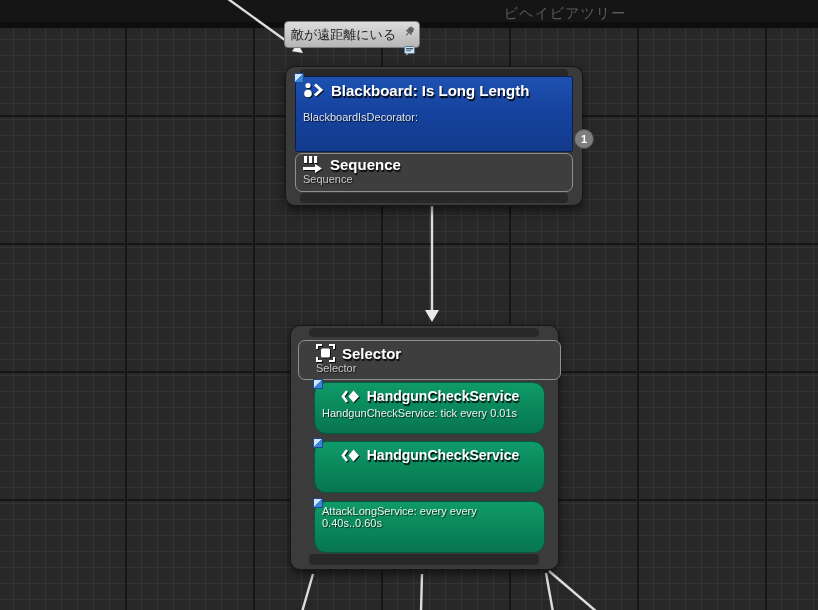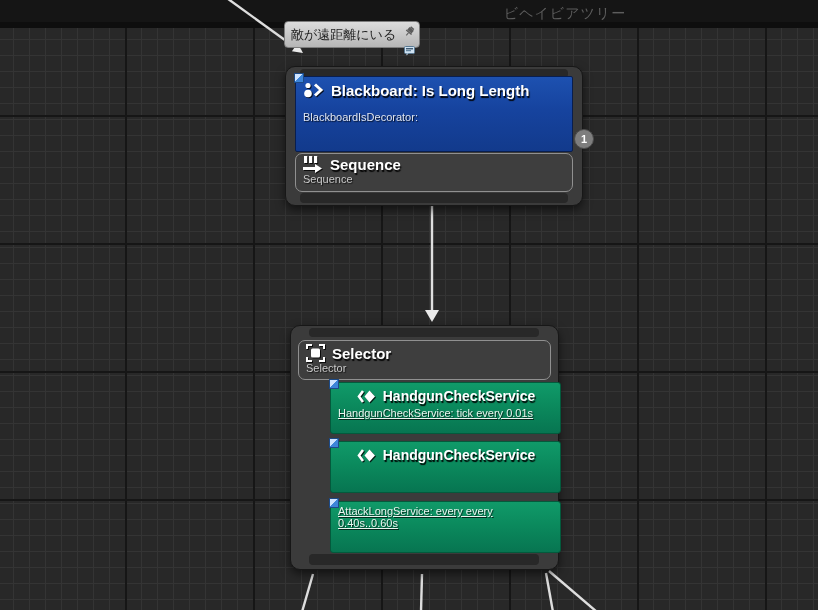--- a/index.html
+++ b/index.html
@@ -36,23 +36,23 @@
     background:linear-gradient(135deg,#cfe4ff 0 45%,#3d85d9 45%);border:1px solid #1d4a86;}
   .hdr-row{display:flex;align-items:center;gap:7px;padding:4px 6px 0 7px;}
   .node-title{font-size:15px;font-weight:bold;color:#fff;white-space:nowrap;
     text-shadow:1px 2px 1px rgba(0,0,0,.95);}
   .node-sub{font-size:11px;color:#dde4f2;text-shadow:1px 1px 1px rgba(0,0,0,.7);padding:0 7px;}
   
   .composite{position:absolute;background:#3e3e3e;border:1px solid #909090;border-radius:7px;color:#fff;}
   .composite .node-sub{color:#c9c9c9;}
   
   .service{position:absolute;background:linear-gradient(180deg,#109a69 0%,#0b8a5d 45%,#077551 100%);
-    border:1px solid #035a3c;border-radius:3px;color:#fff;margin-left:16px;}
+    border:1px solid #035a3c;border-radius:12px;color:#fff;}
   .service .hdr-row{justify-content:center;padding-top:5px;}
-  .service .node-sub{color:#e8f6ef;padding-top:3px;text-decoration:underline;}
+  .service .node-sub{color:#e8f6ef;padding-top:3px;}
   .icon{display:inline-flex;flex:0 0 auto;filter:drop-shadow(1px 1px 0 rgba(0,0,0,.8));}
   
   .order-badge{left:574px;top:129px;width:18px;height:18px;border-radius:50%;
     background:#7e7e7e;border:1px solid #4c4c4c;color:#fff;font-size:11px;font-weight:bold;
     text-align:center;line-height:18px;z-index:4;}
   
   .bubble{left:284px;top:21px;width:134px;height:25px;z-index:5;
     background:linear-gradient(180deg,#dcdcdc,#b6b6b6);
     border:1px solid #7d7d7d;border-radius:4px;display:flex;align-items:center;}
   .bubble-text{font-size:13px;color:#1c1c1c;padding-left:6px;white-space:nowrap;flex:1;}
@@ -123,21 +123,21 @@
   </div>
 
   <div class="pin-bar" style="left:14px;top:126px;width:268px;height:10px;"></div>
 </div>
 
 <div class="abs order-badge">1</div>
 
 <div class="abs node-shell" style="left:290px;top:325px;width:267px;height:243px;">
   <div class="pin-bar" style="left:18px;top:2px;width:230px;height:9px;"></div>
 
-  <div class="composite" style="left:7px;top:14px;width:251px;height:38px;">
+  <div class="composite" style="left:7px;top:14px;width:251px;height:38px;padding-left:10px;">
     <div class="hdr-row" style="padding-top:3px;">
       <span class="icon">
         <svg width="19" height="18" viewBox="0 0 19 18">
           <path d="M1 5 V1 H6" fill="none" stroke="#fff" stroke-width="2"></path>
           <path d="M13 1 H18 V5" fill="none" stroke="#fff" stroke-width="2"></path>
           <path d="M18 13 V17 H13" fill="none" stroke="#fff" stroke-width="2"></path>
           <path d="M6 17 H1 V13" fill="none" stroke="#fff" stroke-width="2"></path>
           <rect x="5" y="4.5" width="9" height="9" rx="1.5" fill="#fff"></rect>
         </svg>
       </span>

